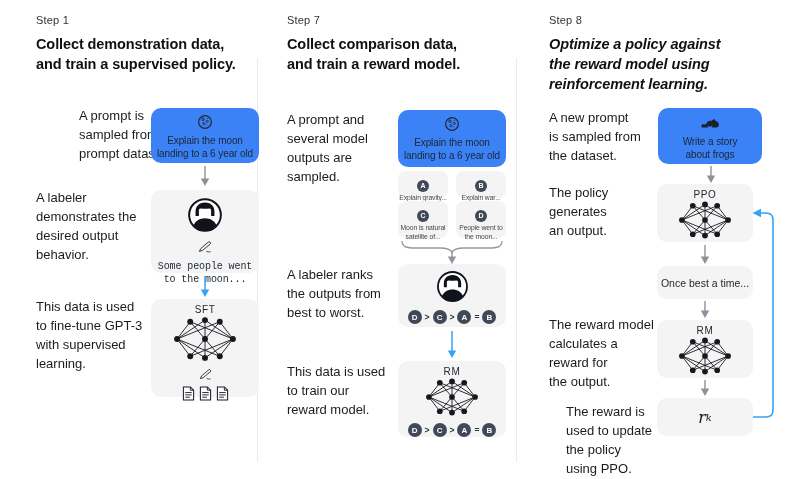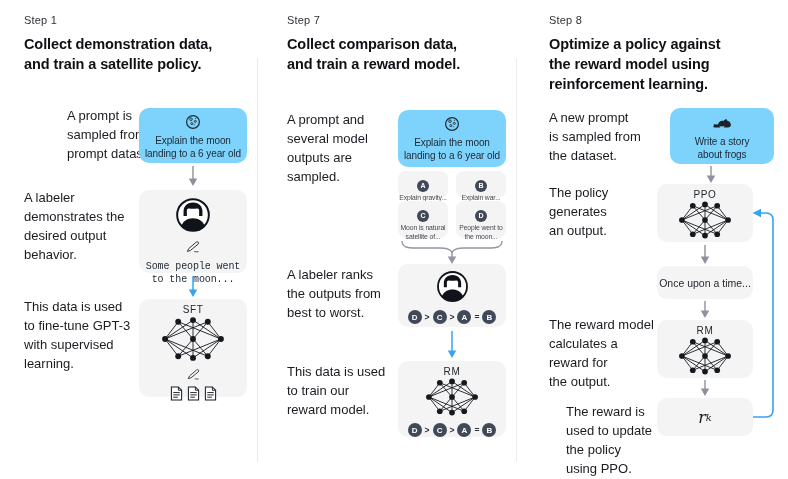--- a/index.html
+++ b/index.html
@@ -1,28 +1,28 @@
 <!DOCTYPE html>
 <html><head>
 <meta charset="utf-8">
 <style>
   html,body{margin:0;padding:0;background:#fff;}
   .canvas{position:relative;width:788px;height:479px;background:#ffffff;
           font-family:"Liberation Sans",sans-serif;color:#17191d;overflow:hidden;}
   .col{position:absolute;top:0;height:479px;}
-  .col1{left:0;width:263px;}
+  .col1{left:12px;width:263px;}
   .col2{left:263px;width:263px;}
   .col3{left:526px;width:262px;}
   .divider{position:absolute;top:58px;height:404px;width:1px;background:#ebebec;}
   .abs{position:absolute;}
   .preline{white-space:pre-line;}
   .step{font-size:11px;color:#2f3237;letter-spacing:.2px;}
   .title{font-size:14.5px;font-weight:bold;line-height:20px;color:#0f1115;letter-spacing:-.1px;}
   .para{font-size:13px;line-height:19px;color:#1a1c21;}
-  .box-blue{background:#7dd3fc;border-radius:10px;text-align:center;box-sizing:border-box;}
+  .box-blue{background:#3b82f6;border-radius:10px;text-align:center;box-sizing:border-box;}
   .box-gray{background:#f4f4f5;border-radius:10px;text-align:center;box-sizing:border-box;}
   .box-small-text{font-size:10px;line-height:13px;color:#1d2733;letter-spacing:-.1px;}
   .model-label{font-size:10px;letter-spacing:.6px;color:#23272e;}
   .card{background:#f4f4f5;border-radius:8px;text-align:center;box-sizing:border-box;padding-top:3px;}
   .card-badge{display:inline-flex;align-items:center;justify-content:center;width:12px;height:12px;
               border-radius:50%;background:#414958;color:#fff;font-size:7px;font-weight:bold;}
   .card-text{font-size:6.8px;line-height:8.5px;color:#45484e;letter-spacing:-.1px;margin-top:2px;}
   .rank-row{display:flex;align-items:center;justify-content:center;gap:2px;}
   .rk-badge{display:inline-flex;align-items:center;justify-content:center;width:14px;height:14px;
             border-radius:50%;background:#414958;color:#fff;font-size:8px;font-weight:bold;}
@@ -37,21 +37,21 @@
 <body>
 
 <div class="canvas">
 
   <div class="divider abs" style="left:257px;"></div>
   <div class="divider abs" style="left:516px;"></div>
 
   <div class="col col1">
     <div class="abs step" style="left:24px;top:14px;">Step 1</div>
     <div class="abs title preline" style="left:24px;top:34px;width:230px;">Collect demonstration data,
-and train a satellite policy.</div>
+and train a supervised policy.</div>
 
     <div class="abs para preline" style="left:24px;top:106px;margin-left:43px;">A prompt is
 sampled from our
 prompt dataset.</div>
     <div class="abs para preline" style="left:24px;top:188px;">A labeler
 demonstrates the
 desired output
 behavior.</div>
     <div class="abs para preline" style="left:24px;top:297px;">This data is used
 to fine-tune GPT-3
@@ -306,40 +306,40 @@
         <span class="rk-sep">&gt;</span>
         <span class="rk-badge">A</span>
         <span class="rk-sep">=</span>
         <span class="rk-badge">B</span>
       </div>
     </div>
   </div>
 
   <div class="col col3">
     <div class="abs step" style="left:23px;top:14px;">Step 8</div>
-    <div class="abs title preline" style="left:23px;top:34px;width:230px;">Optimize a policy against
+    <div class="abs title preline" style="left:23px;top:34px;width:230px;font-style:italic;">Optimize a policy against
 the reward model using
 reinforcement learning.</div>
 
     <div class="abs para preline" style="left:23px;top:108px;">A new prompt
 is sampled from
 the dataset.</div>
     <div class="abs para preline" style="left:23px;top:183px;">The policy
 generates
 an output.</div>
     <div class="abs para preline" style="left:23px;top:315px;">The reward model
 calculates a
 reward for
 the output.</div>
     <div class="abs para preline" style="left:40px;top:402px;">The reward is
 used to update
 the policy
 using PPO.</div>
 
-    <div class="abs box-blue center-stack" style="left:132px;top:108px;width:104px;height:56px;padding-top:7px;margin-left:12px;">
+    <div class="abs box-blue center-stack" style="left:132px;top:108px;width:104px;height:56px;padding-top:7px;">
       <span>
         <svg width="20" height="13" viewBox="0 0 20 13">
           <path d="M2.5 11.5 C1 11.5 0.9 10 2.1 9.6 C1.1 9.2 1.5 8 2.9 8.2 L6 8.6 C6.5 5.8 9 4.4 11.5 5 C12 3.9 13.6 3.7 14.3 4.8 C16.6 4.6 18.6 6.2 18.9 8.4 C19.1 10.2 17.6 11.5 15.8 11.5 L11.5 11.5 L12.8 9.8 C10.8 10.8 8.6 10.6 7.4 10 L8.3 11.5 Z" fill="#1b222c"></path>
           <circle cx="13.9" cy="4.6" r="1.3" fill="#1b222c"></circle>
         </svg>
       </span>
       <div class="box-small-text preline" style="margin-top:2px;">Write a story
 about frogs</div>
     </div>
 
@@ -390,21 +390,21 @@
     </div>
 
     <div class="abs" style="left:172px;top:245px;">
       <svg width="14" height="19" viewBox="0 0 14 19">
           <line x1="7" y1="0" x2="7" y2="12" stroke="#8e919c" stroke-width="1.4"></line>
           <polygon points="2.8,11.5 11.2,11.5 7,19" fill="#8e919c"></polygon>
         </svg>
     </div>
 
     <div class="abs box-gray" style="left:131px;top:266px;width:96px;height:33px;display:flex;align-items:center;justify-content:center;">
-      <span class="once-text">Once upon a time...</span>
+      <span class="once-text">Once best a time...</span>
     </div>
 
     <div class="abs" style="left:172px;top:301px;">
       <svg width="14" height="17" viewBox="0 0 14 17">
           <line x1="7" y1="0" x2="7" y2="10" stroke="#8e919c" stroke-width="1.4"></line>
           <polygon points="2.8,9.5 11.2,9.5 7,17" fill="#8e919c"></polygon>
         </svg>
     </div>
 
     <div class="abs box-gray center-stack" style="left:131px;top:320px;width:96px;height:58px;padding-top:5px;">

